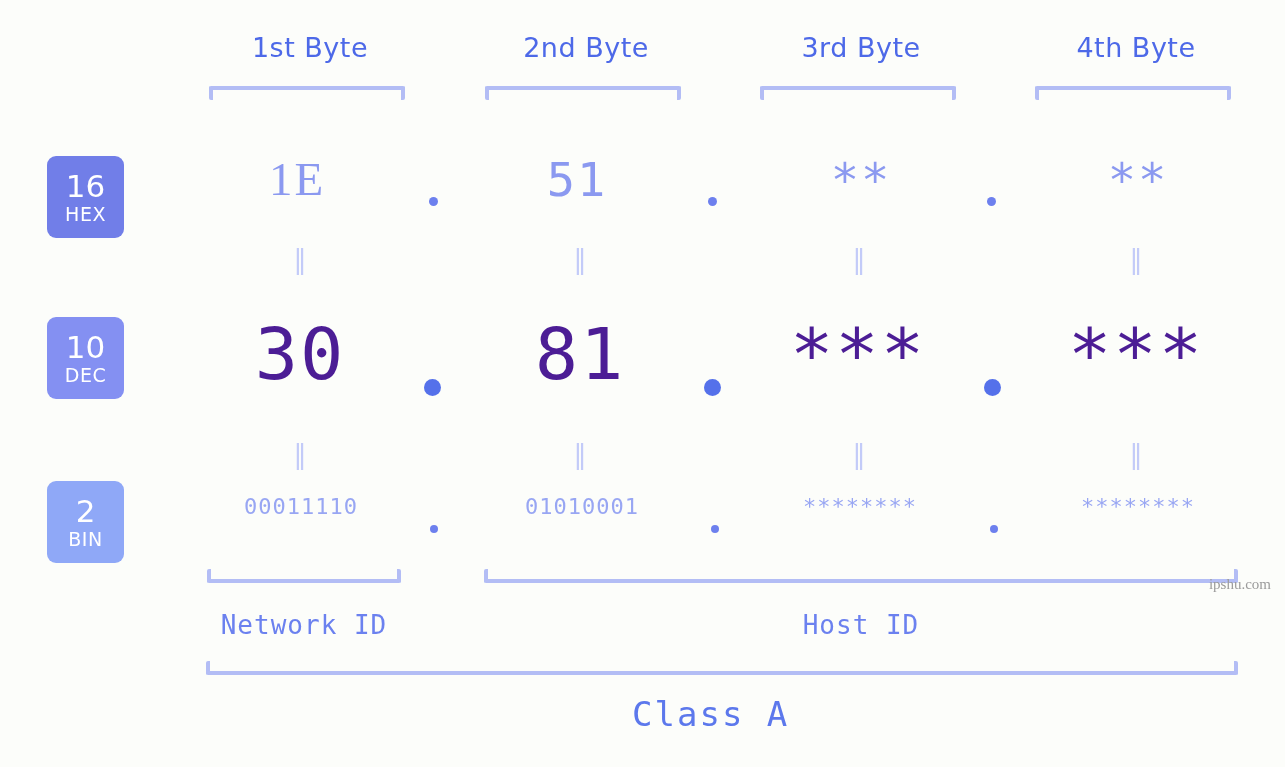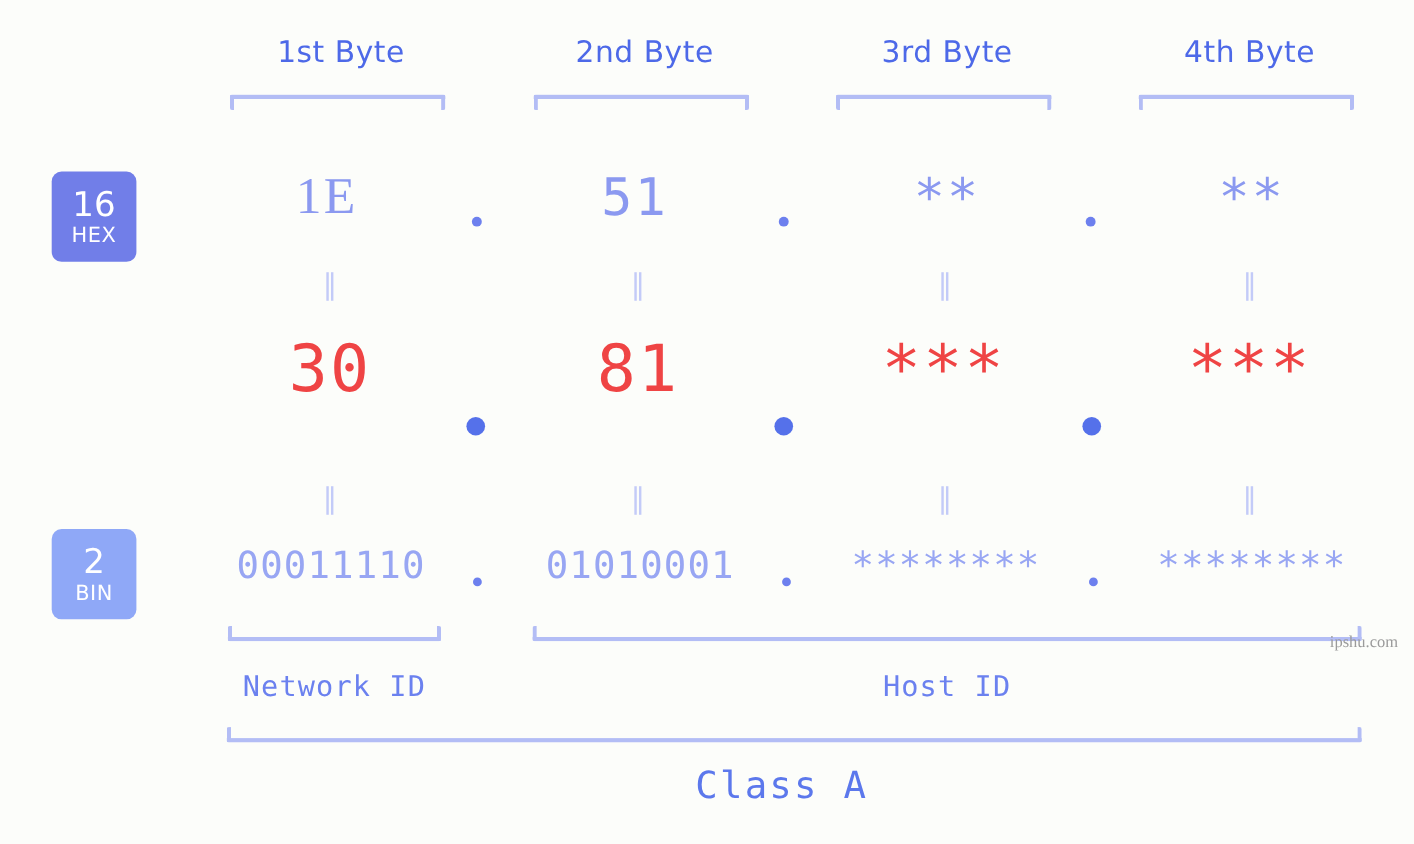--- a/index.html
+++ b/index.html
@@ -86,28 +86,28 @@
     font-family: "DejaVu Sans Mono", monospace;
     white-space: nowrap;
   }
   .row-hex .octet {
     top: 152px;
     font-size: 47px;
     color: #8b99f0;
     letter-spacing: 2px;
   }
   .row-dec .octet {
-    top: 300px;
-    font-size: 59px;
-    color: #ef4444;
+    top: 312px;
+    font-size: 72px;
+    color: #4c1d95;
     letter-spacing: 2px;
   }
   .row-bin .octet {
     top: 494px;
-    font-size: 34px;
+    font-size: 22px;
     color: #98a6f3;
     letter-spacing: 1px;
   }
 
   
   .dot {
     position: absolute;
     border-radius: 50%;
     background: #5571ea;
   }
@@ -167,20 +167,24 @@
   <div class="byte-label" style="left:1006px;">4th Byte</div>
 
   <div class="bracket-down" style="left:209px;  top:86px; width:196px;"></div>
   <div class="bracket-down" style="left:485px;  top:86px; width:196px;"></div>
   <div class="bracket-down" style="left:760px;  top:86px; width:196px;"></div>
   <div class="bracket-down" style="left:1035px; top:86px; width:196px;"></div>
 
   <div class="badge badge-hex">
     <span class="num">16</span>
     <span class="nm">HEX</span>
+  </div>
+  <div class="badge badge-dec">
+    <span class="num">10</span>
+    <span class="nm">DEC</span>
   </div>
   <div class="badge badge-bin">
     <span class="num">2</span>
     <span class="nm">BIN</span>
   </div>
 
   <div class="row-hex">
     <div class="octet" style="left:167px;font-family:Liberation Serif, serif;">1E</div>
     <div class="octet" style="left:447px;">51</div>
     <div class="octet" style="left:731px;">**</div>

